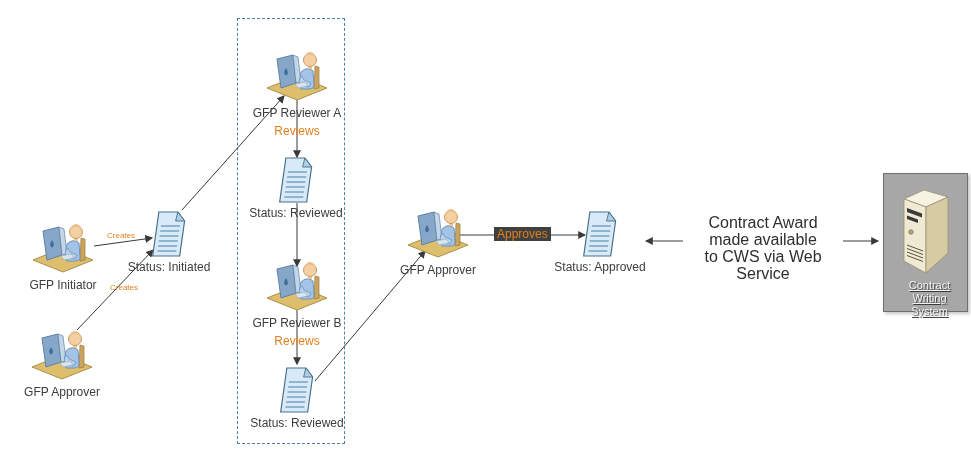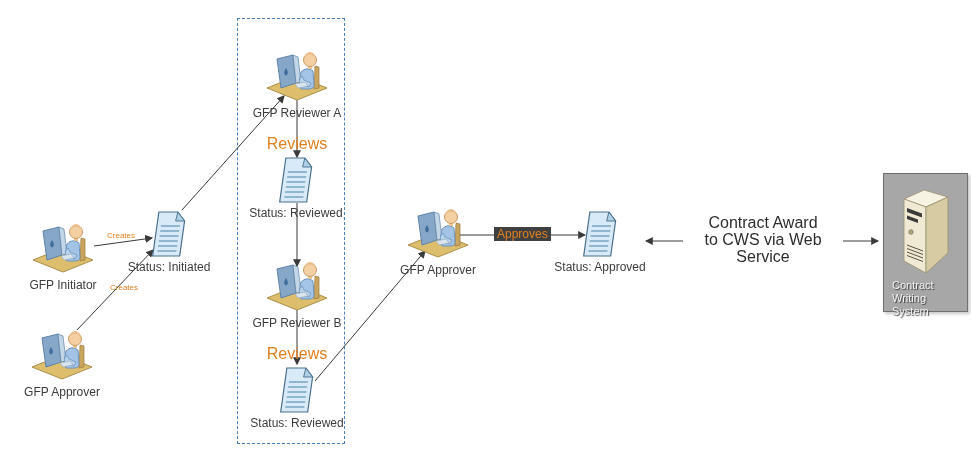--- a/index.html
+++ b/index.html
@@ -8,36 +8,36 @@
 
   #connectors { position:absolute; left:0; top:0; width:971px; height:454px; z-index:1; }
 
   .dashed-box { position:absolute; left:237px; top:18px; width:108px; height:426px;
                 border:1px dashed #4A7EBB; z-index:0; background:transparent; }
 
   .node { position:absolute; z-index:2; display:flex; flex-direction:column; align-items:center; }
   .person-node { width:96px; }
   .doc-node { width:110px; }
   .node-label { font-size:12px; line-height:14px; color:#3C3C3C; white-space:nowrap; margin-top:2px; }
-  .action-label { font-size:16px; line-height:14px; color:#E07F1E; white-space:nowrap; margin-top:17px; }
+  .action-label { font-size:12px; line-height:14px; color:#E07F1E; white-space:nowrap; margin-top:4px; }
 
   .edge-label { position:absolute; z-index:3; color:#E07F1E; white-space:nowrap; }
   .creates { font-size:8px; line-height:9px; }
   .approves-label { font-size:12px; line-height:14px; background:#404040; padding:0 3px; }
 
   .cws-text { position:absolute; left:683px; top:214px; width:160px; z-index:3;
               text-align:center; font-size:16px; line-height:17px; color:#2E2E2E;
               background:#ffffff; }
 
   .gray-box { position:absolute; left:883px; top:173px; width:85px; height:139px;
               background:#A7A7A7; border:1px solid #6F6F6F; z-index:2;
               box-shadow:2px 2px 3px rgba(0,0,0,0.22); }
-  .gray-box-label { position:absolute; left:8px; right:0; top:105px; text-align:left;
+  .gray-box-label { position:absolute; left:8px; right:0; top:105px; text-align:center;
                     font-size:11px; line-height:13px; color:#F2F2F2;
-                    text-shadow:1px 1px 1px rgba(50,50,50,0.9); }
+                    text-shadow:1px 1px 1px rgba(50,50,50,0.9);text-decoration:underline; }
   .server-svg { position:absolute; left:15px; top:13px; }
 
   .icon { display:block; }
 </style>
 </head>
 <body>
 
 <div id="canvas">
 
   <div class="dashed-box"></div>
@@ -191,20 +191,21 @@
     </svg>
     <div class="node-label">Status: Approved</div>
   </div>
 
   <div class="edge-label creates" style="left:107px; top:231px;">Creates</div>
   <div class="edge-label creates" style="left:110px; top:283px;">Creates</div>
   <div class="edge-label approves-label" style="left:494px; top:227px;">Approves</div>
 
   <div class="cws-text">
     <div>Contract Award</div>
+    <div>made available</div>
     <div>to CWS via Web Service</div>
   </div>
 
   <div class="gray-box">
     <svg class="server-svg icon" width="54" height="88" viewBox="0 0 54 88">
       <polygon points="5,12 25,3 49,10 27,20" fill="#F7F3E2" stroke="#9A9071" stroke-width="0.8"></polygon>
       <polygon points="5,12 27,20 27,86 5,74" fill="#F0EAD4" stroke="#9A9071" stroke-width="0.8"></polygon>
       <polygon points="27,20 49,10 49,66 27,86" fill="#D7CBA4" stroke="#9A9071" stroke-width="0.8"></polygon>
       <polygon points="8,21 23,26.5 23,30.5 8,25" fill="#3B3B3B"></polygon>
       <polygon points="8,28.5 19,32.5 19,36 8,32" fill="#3B3B3B"></polygon>

